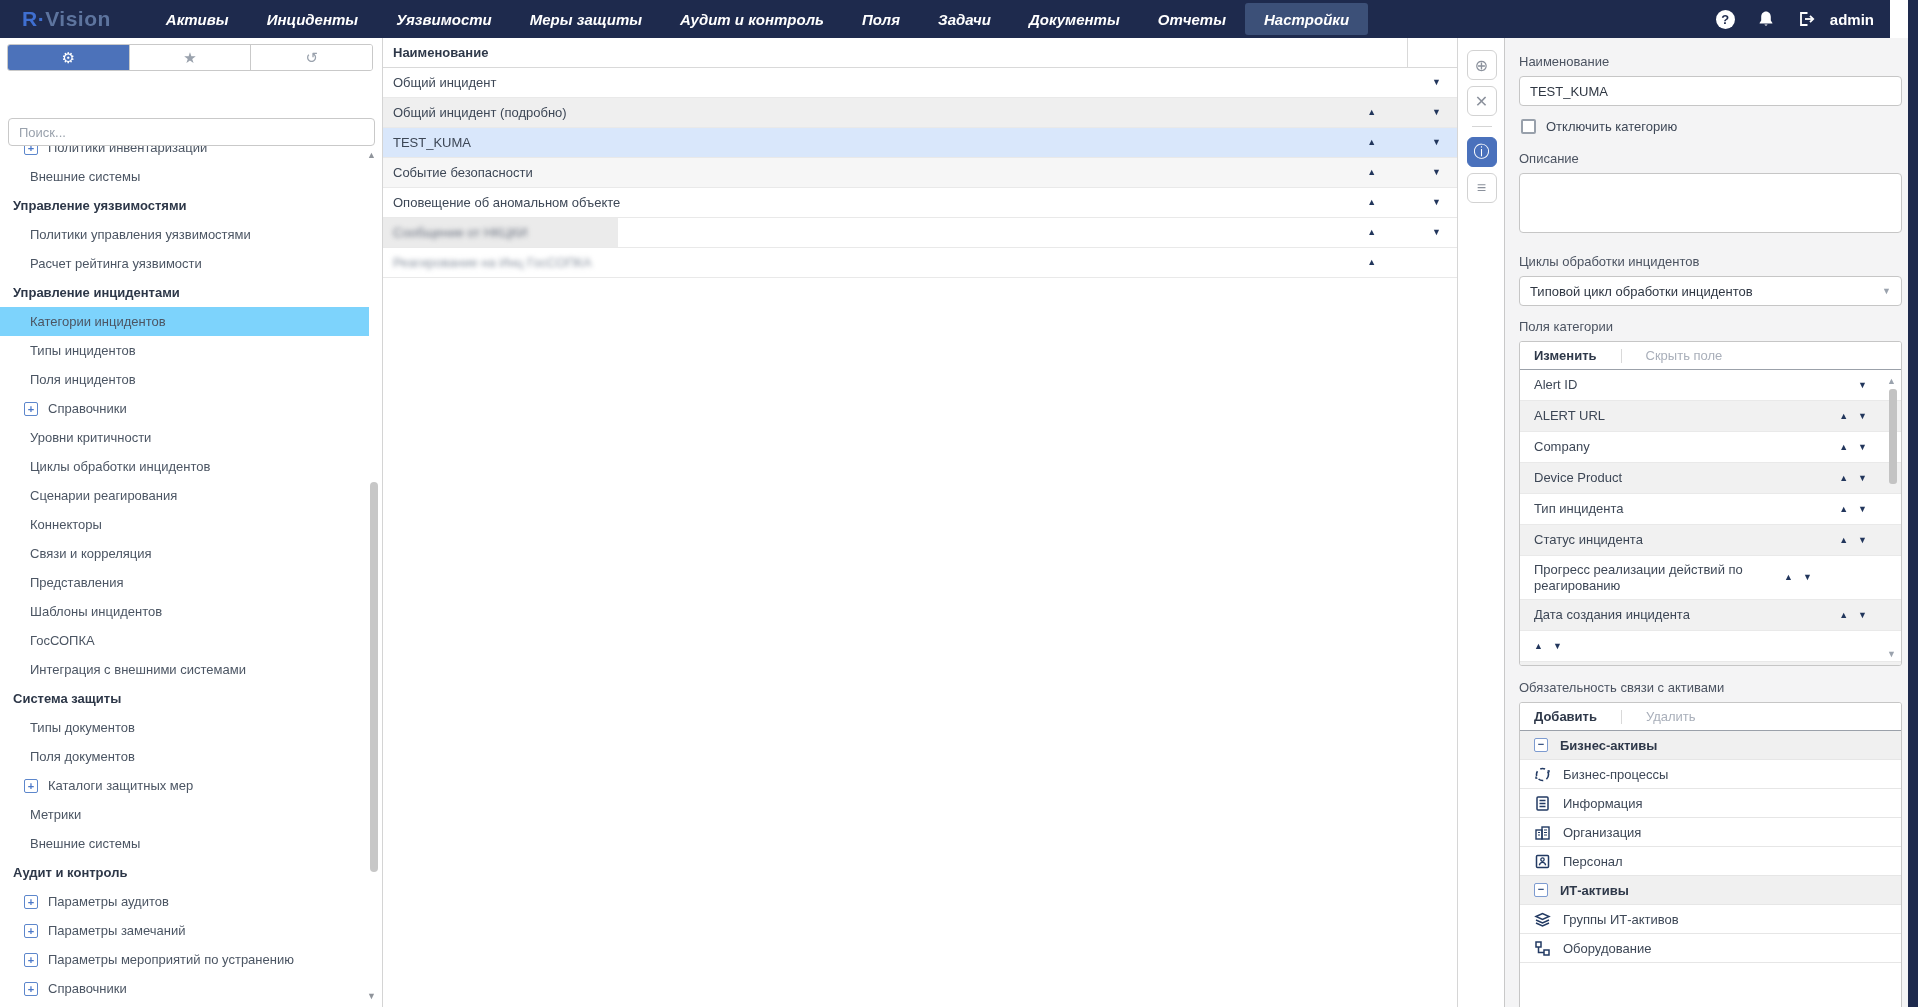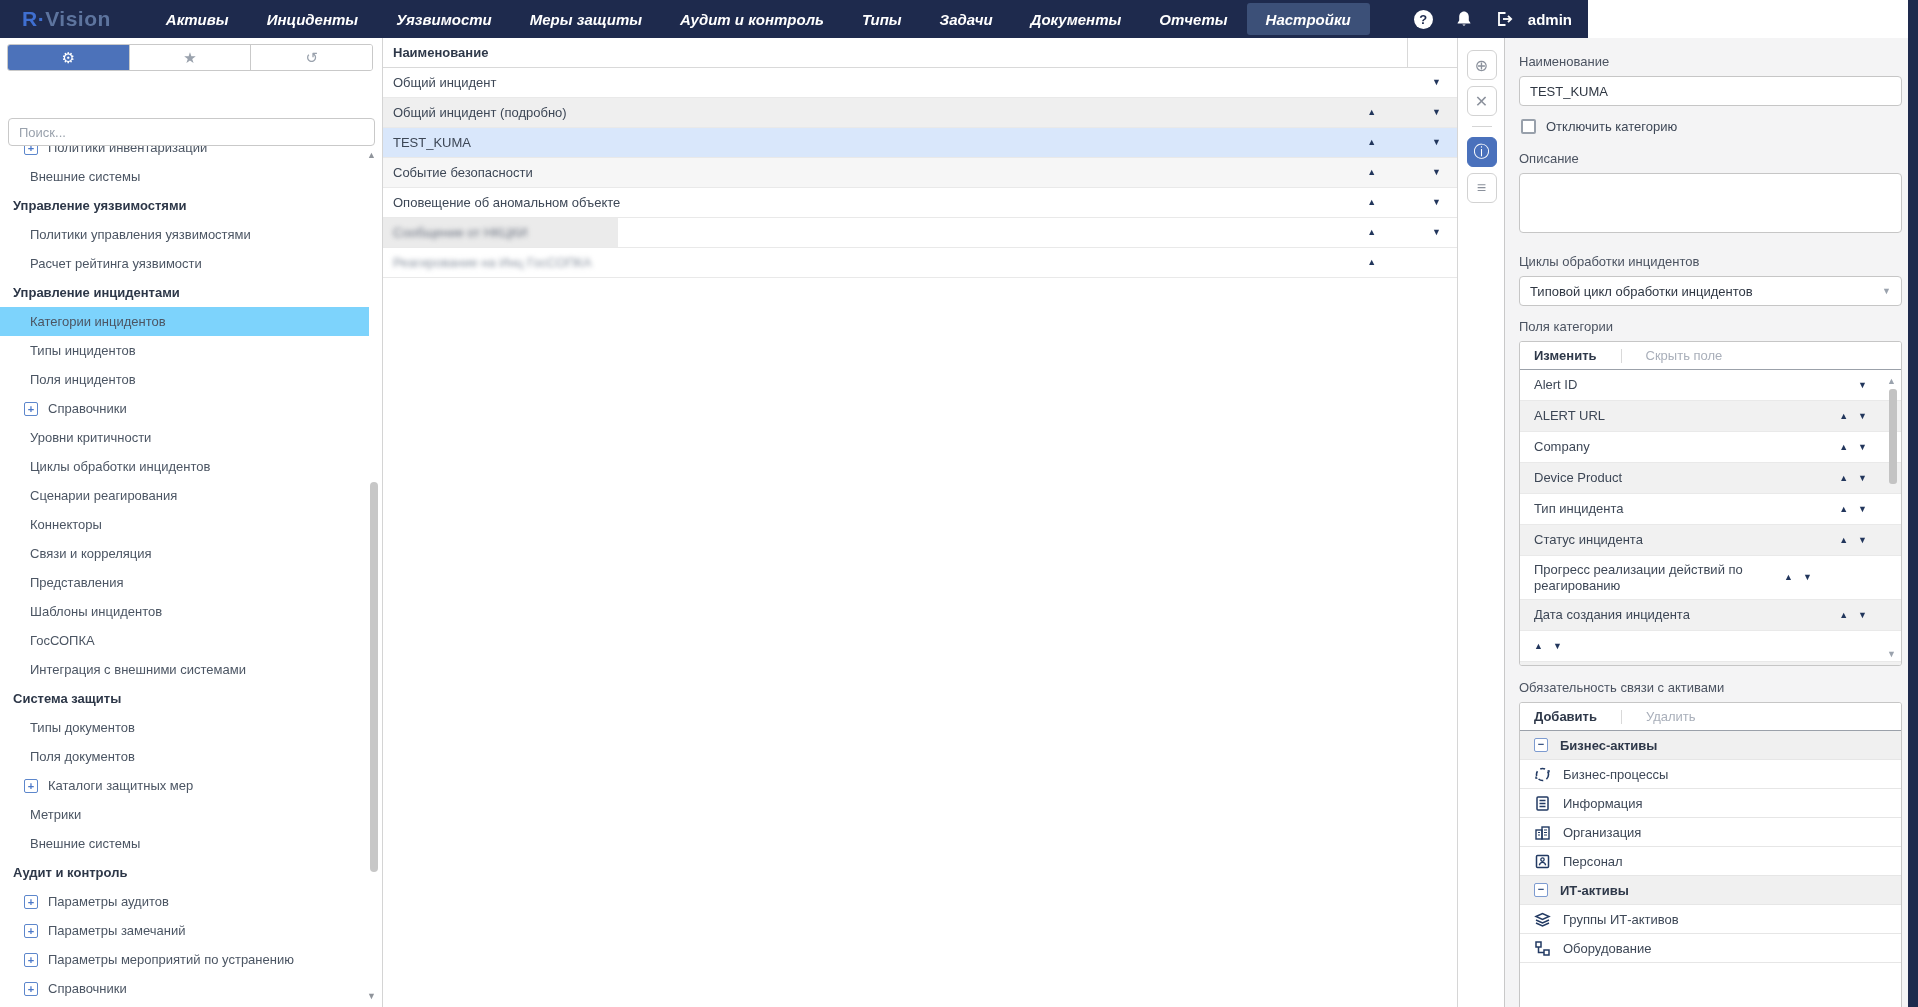--- a/index.html
+++ b/index.html
@@ -1,20 +1,20 @@
 <!DOCTYPE html>
 <html><head>
 <meta charset="utf-8">
 <style>
   * { box-sizing: border-box; margin: 0; padding: 0; }
   html,body { width:1918px; height:1007px; overflow:hidden; background:#fff;
     font-family:"Liberation Sans", sans-serif; font-size:13px; color:#3d4756; }
 
   
-  .navbar { position:absolute; left:0; top:0; width:1588px; height:38px;
+  .navbar { position:absolute; left:0; top:0; width:1890px; height:38px;
     background:#1e2a4d; display:flex; align-items:center; }
   .logo { margin-left:22px; font-size:21px; font-weight:bold; letter-spacing:.5px; white-space:nowrap; }
   .logo .lr { color:#3f6fd1; } .logo .lv { color:#5d749e; }
   .nav-items { display:flex; margin-left:36px; height:38px; }
   .nav-item { color:#fff; font-weight:bold; font-size:15px; padding:0 19px;
     display:flex; align-items:center; cursor:pointer; white-space:nowrap;font-style:italic; }
   .nav-item.active { background:#3c5078; border-radius:3px; margin:3px 0; }
   .nav-right { margin-left:auto; display:flex; align-items:center; gap:22px; margin-right:16px; }
   .help-circle { width:19px; height:19px; border-radius:50%; background:#fff; color:#1e2a4d;
     font-weight:bold; font-size:13px; display:flex; align-items:center; justify-content:center; }
@@ -124,21 +124,21 @@
 <body>
 
 <div class="navbar">
   <div class="logo"><span class="lr">R·</span><span class="lv">Vision</span></div>
   <div class="nav-items">
     <div class="nav-item">Активы</div>
     <div class="nav-item">Инциденты</div>
     <div class="nav-item">Уязвимости</div>
     <div class="nav-item">Меры защиты</div>
     <div class="nav-item">Аудит и контроль</div>
-    <div class="nav-item">Типы</div>
+    <div class="nav-item">Поля</div>
     <div class="nav-item">Задачи</div>
     <div class="nav-item">Документы</div>
     <div class="nav-item">Отчеты</div>
     <div class="nav-item active">Настройки</div>
   </div>
   <div class="nav-right">
     <div class="help-circle">?</div>
     <span>
       <svg width="18" height="18" viewBox="0 0 18 18">
           <path fill="#ffffff" d="M9 1.5 C6.2 1.5 4.2 3.8 4.2 6.8 V10.6 L2.6 12.9 V13.6 H15.4 V12.9 L13.8 10.6 V6.8 C13.8 3.8 11.8 1.5 9 1.5 Z M7.4 14.6 a1.7 1.7 0 0 0 3.2 0 Z"></path>

